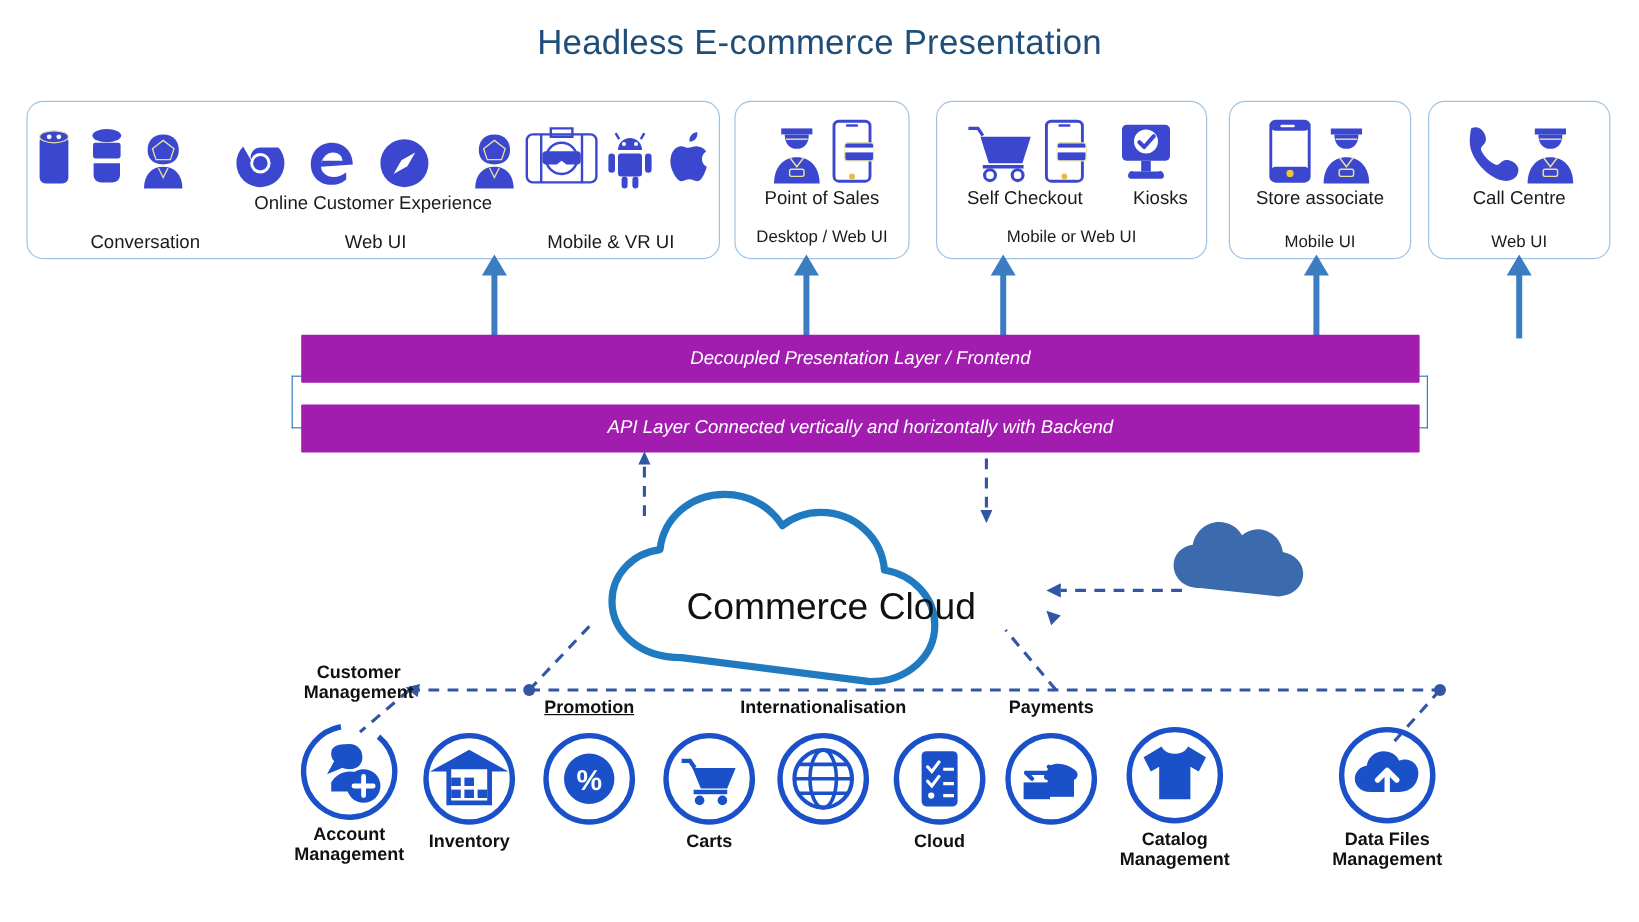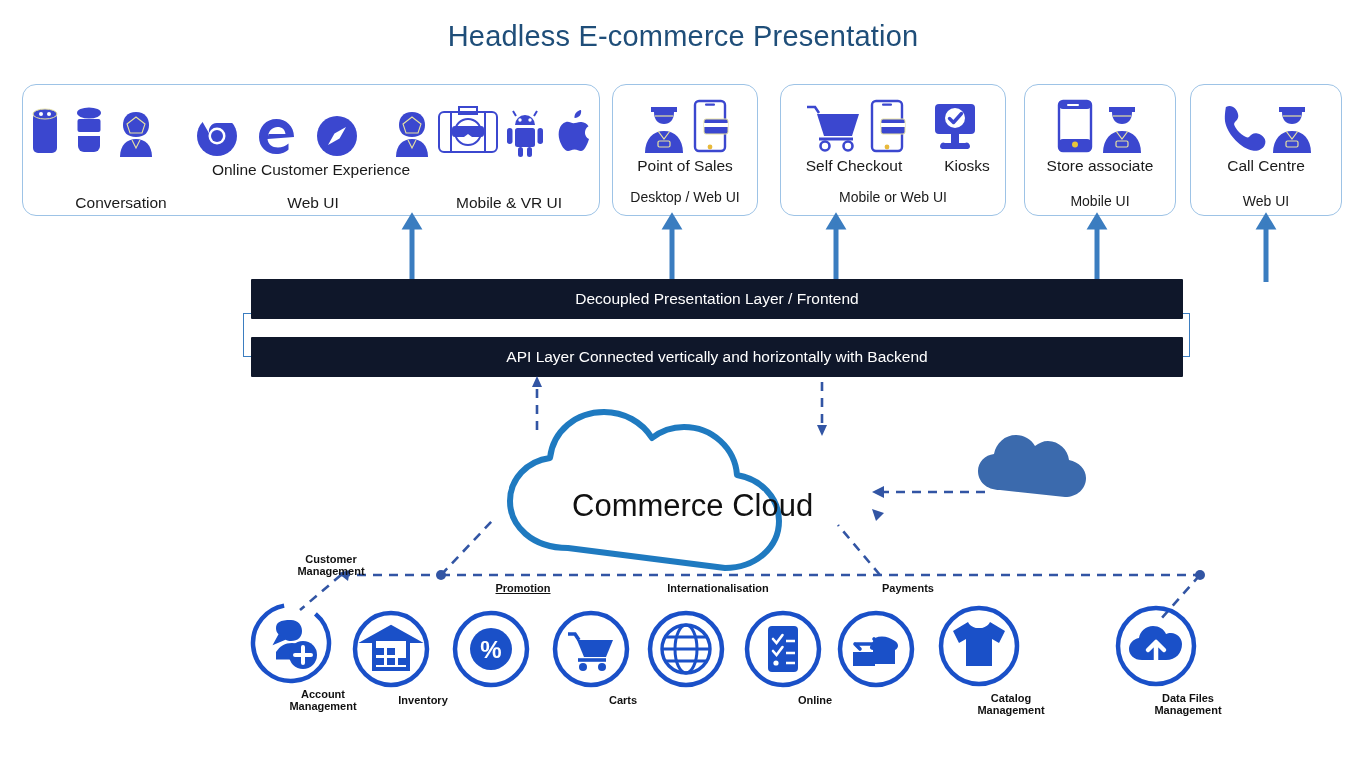--- a/index.html
+++ b/index.html
@@ -49,26 +49,27 @@
   }
   .bot-label{
     position:absolute;width:100%;text-align:center;
     font-size:14px;color:#1a1a1a;
     font-family:"Liberation Sans", sans-serif;
   }
 
   
   .bar{
     position:absolute;
-    background:#0f172a;
+    background:#a21caf;
     color:#ffffff;
     display:flex;align-items:center;justify-content:center;
     font-size:15.5px;
     font-family:"Liberation Sans", sans-serif;
     border-radius:1px;
+    font-style:italic;
   }
   .bracket{
     position:absolute;
     border:1.5px solid #3b7dc0;
     box-sizing:border-box;
   }
   .bracket.left{border-right:none;}
   .bracket.right{border-left:none;}
 
   
@@ -84,25 +85,24 @@
     font-family:"Liberation Sans", sans-serif;
     transform:rotate(-19deg);
     white-space:nowrap;
   }
 
   
   .svc{position:absolute;}
   .svc-label{
     position:absolute;
     text-align:center;font-weight:bold;
-    font-size:11px;color:#111111;
+    font-size:15px;color:#111111;
     line-height:1.12;
     font-family:"Liberation Sans", sans-serif;
     white-space:pre-line;
-    margin-left:32px;
   }
   svg{overflow:visible;}
 </style>
 </head>
 <body>
 
 <div id="stage">
 
   <div class="title">Headless E-commerce Presentation</div>
 
@@ -418,21 +418,21 @@
 
   <div class="svc" style="left:742px;top:608px;">
     <svg width="82" height="82" viewBox="0 0 82 82">
       <circle cx="41" cy="41" r="36" fill="none" stroke="#1a50c8" stroke-width="4.5"></circle>
       <rect x="26" y="18" width="30" height="46" rx="4" fill="#1a50c8"></rect>
       <path d="M31 31 l3.5 4 l6 -8" stroke="#ffffff" stroke-width="2.6" fill="none" stroke-linecap="round"></path>
       <path d="M31 43 l3.5 4 l6 -8" stroke="#ffffff" stroke-width="2.6" fill="none" stroke-linecap="round"></path>
       <circle cx="34" cy="55" r="2.6" fill="#ffffff"></circle>
       <path d="M44 33 h9 M44 45 h9 M44 55 h9" stroke="#ffffff" stroke-width="2.6"></path>
     </svg>
-    <div class="svc-label" style="left:-14px;top:86px;width:110px;">Online</div>
+    <div class="svc-label" style="left:-14px;top:86px;width:110px;">Cloud</div>
   </div>
 
   <div class="svc" style="left:835px;top:608px;">
     <svg width="82" height="82" viewBox="0 0 82 82">
       <circle cx="41" cy="41" r="36" fill="none" stroke="#1a50c8" stroke-width="4.5"></circle>
       <rect x="18" y="44" width="22" height="14" fill="#1a50c8"></rect>
       <path d="M20 36 h24 l-5 -5 M20 36 l5 5" stroke="#1a50c8" stroke-width="3.6" fill="none" stroke-linecap="round" stroke-linejoin="round"></path>
       <path d="M40 30 c7 -3 14 -1 20 3 c4 2.5 4 7 0 9 h-22 c-3 0 -4 -3 -2 -5z" fill="#1a50c8"></path>
       <rect x="38" y="42" width="22" height="14" fill="#1a50c8"></rect>
     </svg>

